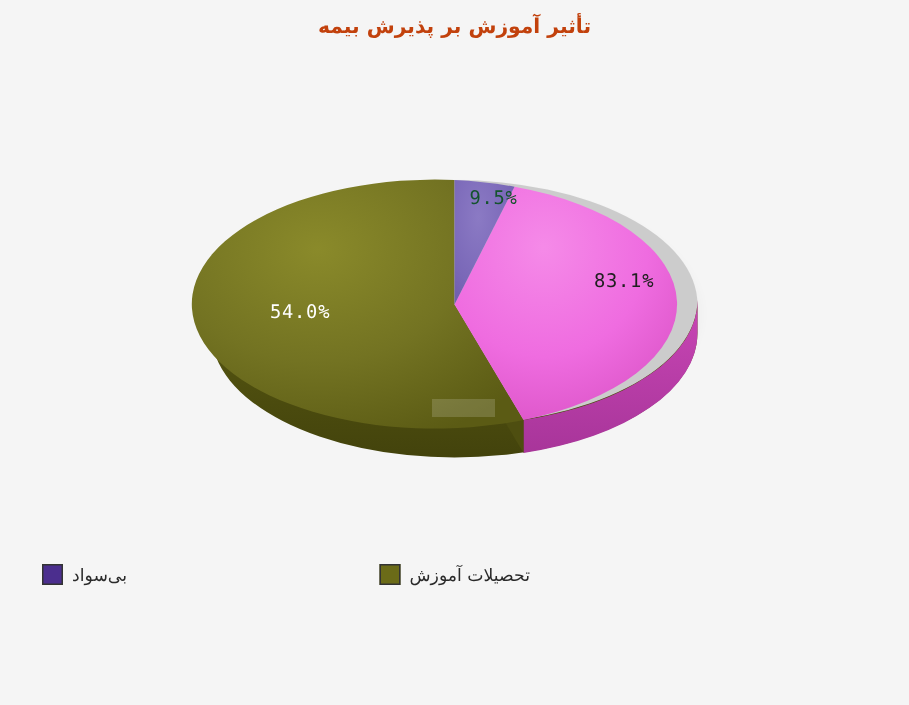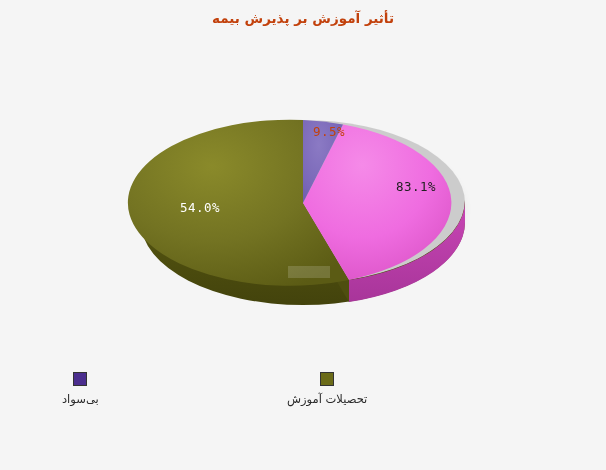--- a/index.html
+++ b/index.html
@@ -61,21 +61,21 @@
     font-size: 12.5px;
     font-family: "DejaVu Sans Mono", "Liberation Mono", monospace;
     letter-spacing: 0.5px;
     white-space: nowrap;
     pointer-events: none;
     direction: ltr;
   }
   #label-slice-0 {
     left: 173px;
     top: 24px;
-    color: #c2410c;
+    color: #14532d;
     width: 32px;
     overflow: hidden;
   }
   #label-slice-1 {
     left: 256px;
     top: 79px;
     color: #202020;
   }
   #label-slice-2 {
     left: 40px;
@@ -101,24 +101,23 @@
     top: 372px;
     width: 606px;
     height: 30px;
     direction: ltr;
   }
   .legend-item {
     position: absolute;
     top: 0;
     height: 22px;
     display: flex;
-    flex-direction: column;
+    flex-direction: row;
     align-items: center;
     gap: 6px;
-    margin-left: 34px;
   }
   .legend-swatch {
     width: 14px;
     height: 14px;
     border: 1px solid #333333;
     box-sizing: border-box;
     flex: 0 0 auto;
   }
   .legend-label {
     font-size: 11.5px;

